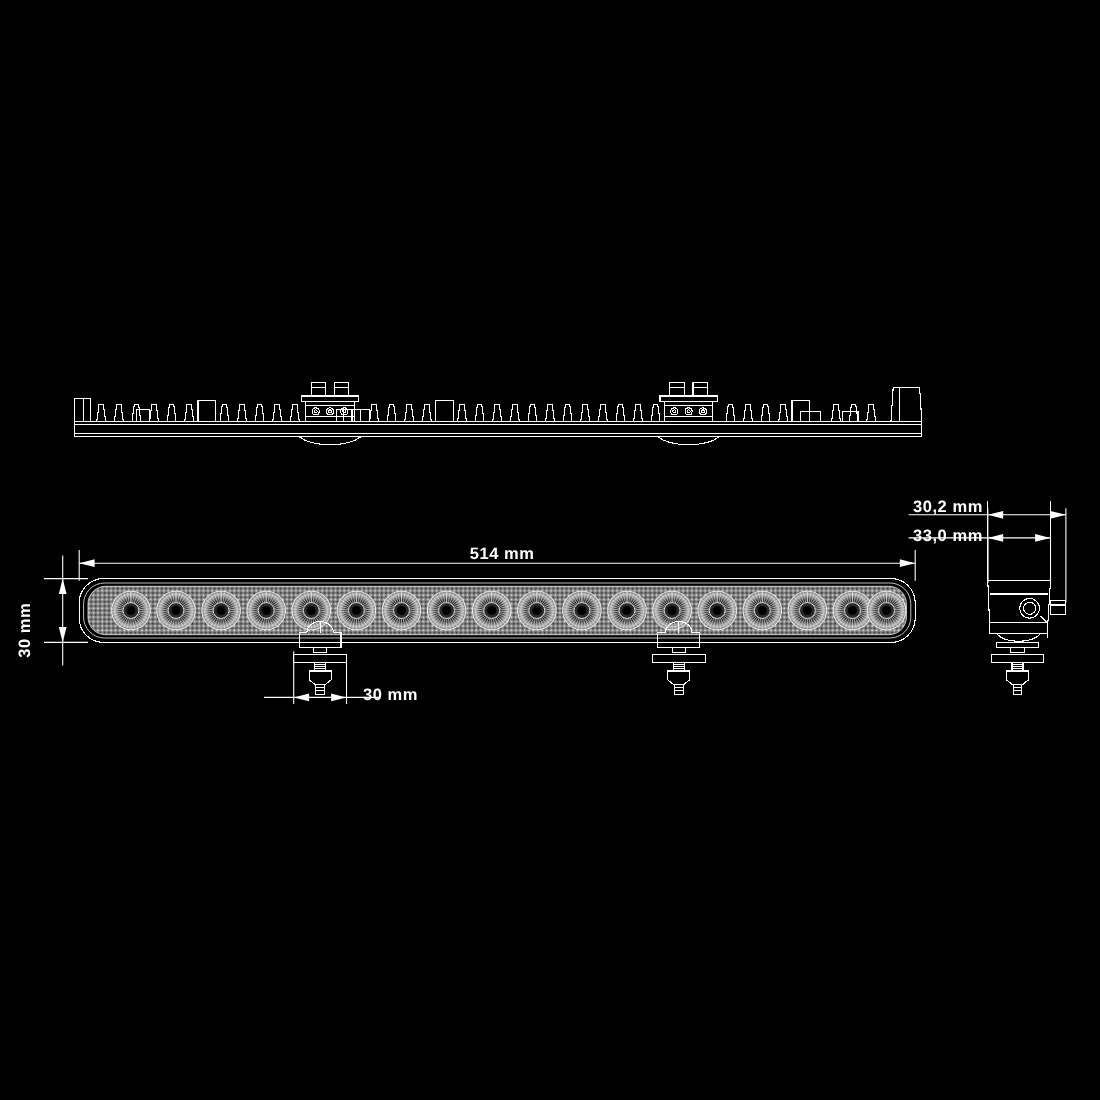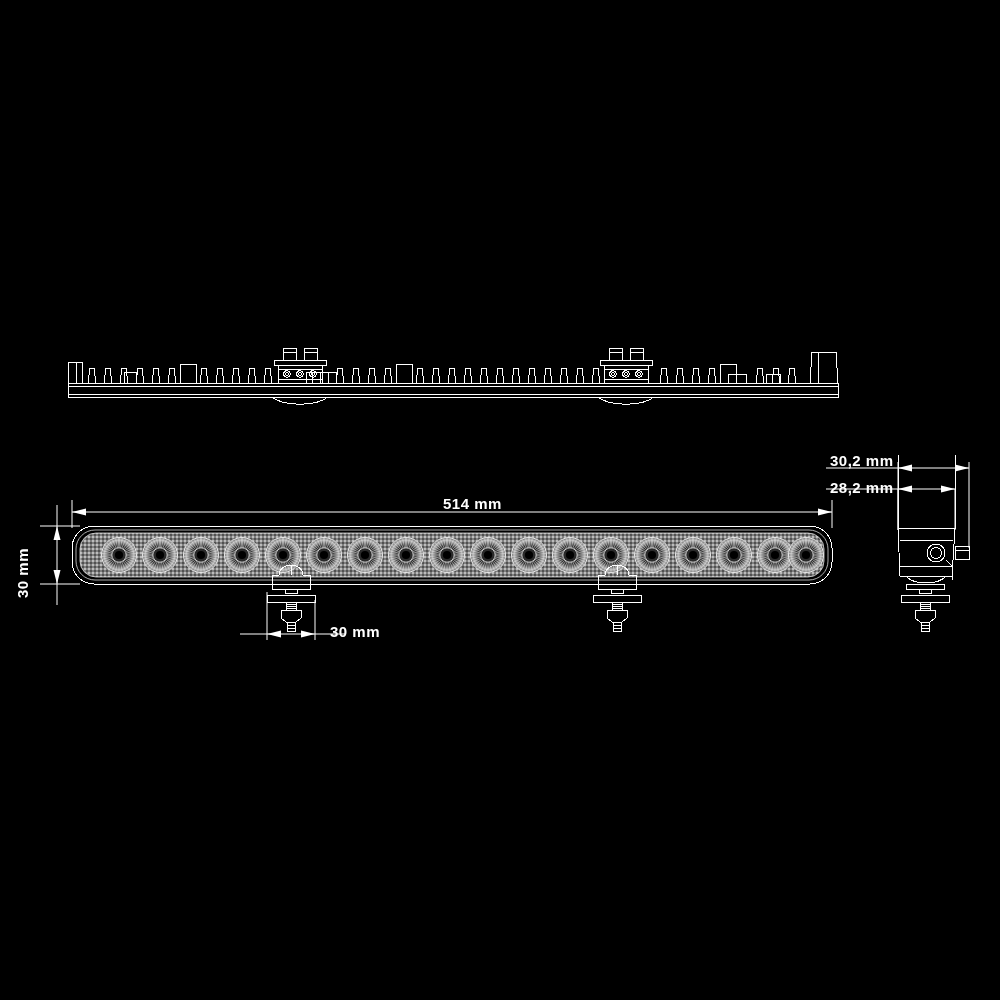--- a/index.html
+++ b/index.html
@@ -376,23 +376,23 @@
     <g>
       <line class="ln-dim" x1="955" y1="489" x2="955" y2="530"></line>
       <line class="ln-dim" x1="898" y1="489" x2="898" y2="530"></line>
       <line class="ln-dim" x1="898" y1="489" x2="955" y2="489"></line>
       <polygon class="fillw" points="898,489 912,485.5 912,492.5"></polygon>
       <polygon class="fillw" points="955,489 941,485.5 941,492.5"></polygon>
       <line class="ln-dim" x1="826" y1="489" x2="898" y2="489"></line>
     </g>
   </svg>
 
-  <div class="dim-text" style="left:427px; top:496px;margin-left:16px;">514 mm</div>
+  <div class="dim-text" style="left:427px; top:496px;">514 mm</div>
 
   <div class="dim-text rot90" style="left:30px; top:583px;">30 mm</div>
 
   <div class="dim-text" style="left:330px; top:624px;">30 mm</div>
 
   <div class="dim-text" style="left:830px; top:453px;">30,2 mm</div>
 
-  <div class="dim-text" style="left:830px; top:480px;">28,2 mm</div>
+  <div class="dim-text" style="left:830px; top:480px;">33,0 mm</div>
 
 </div>
 
 </body></html>

